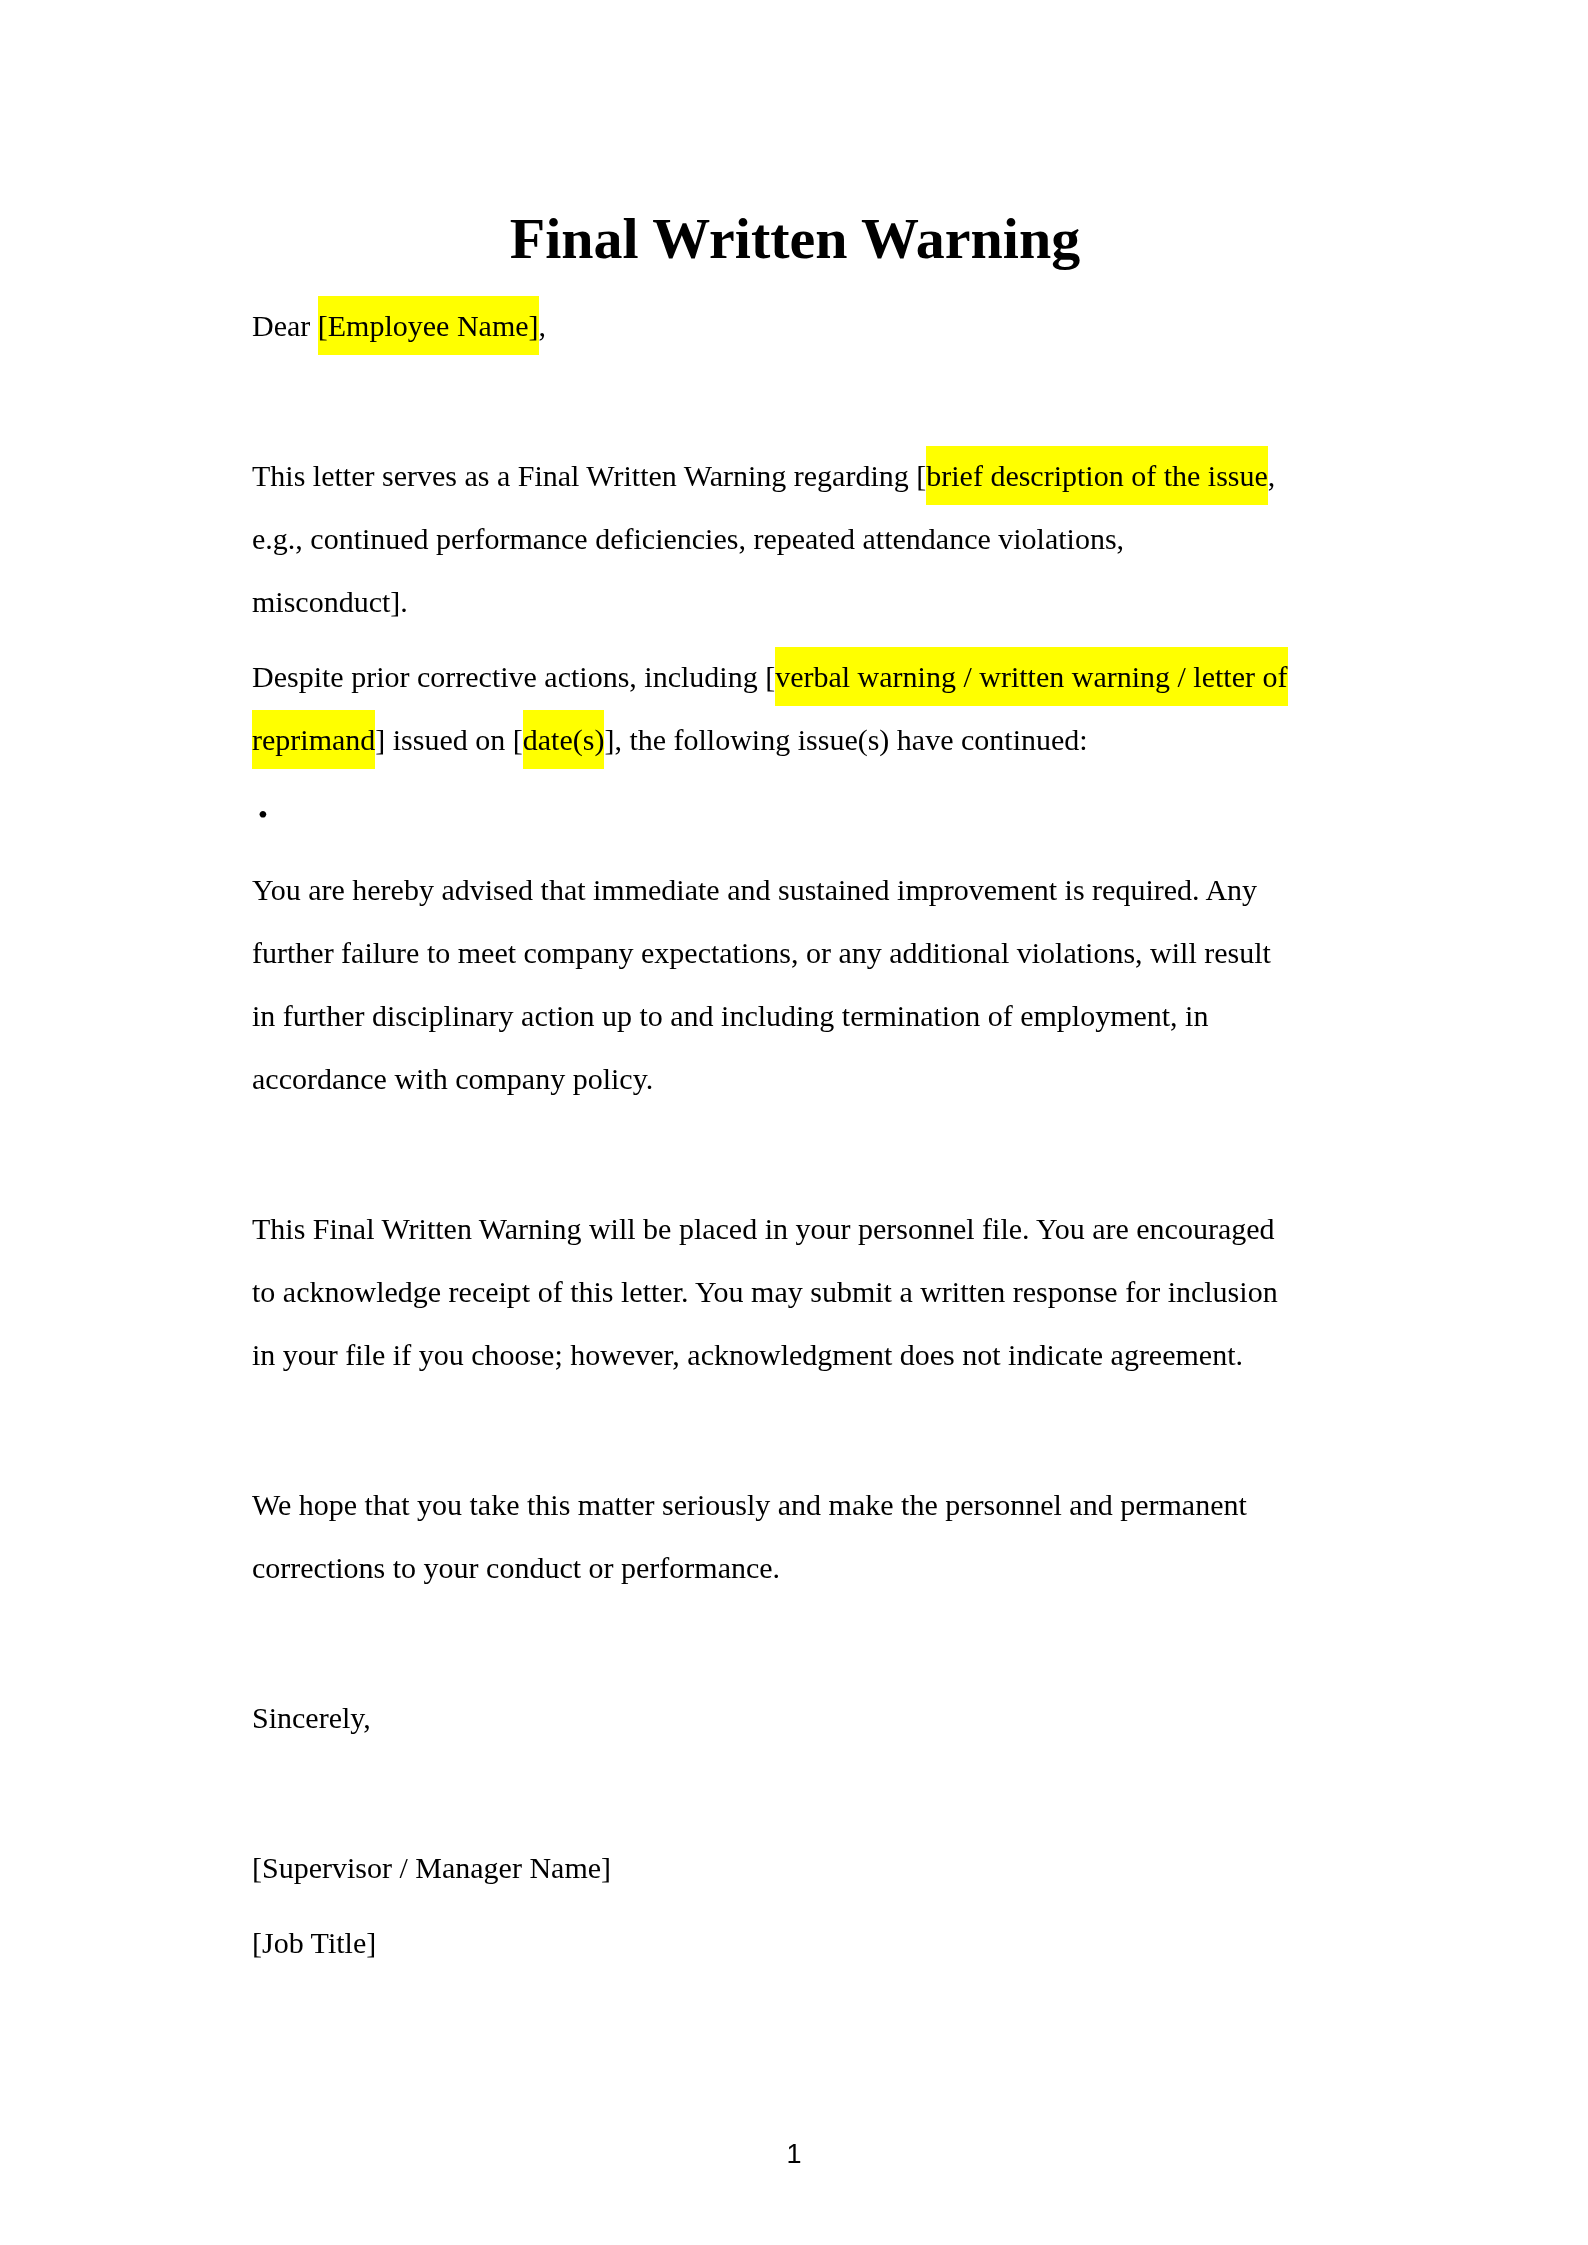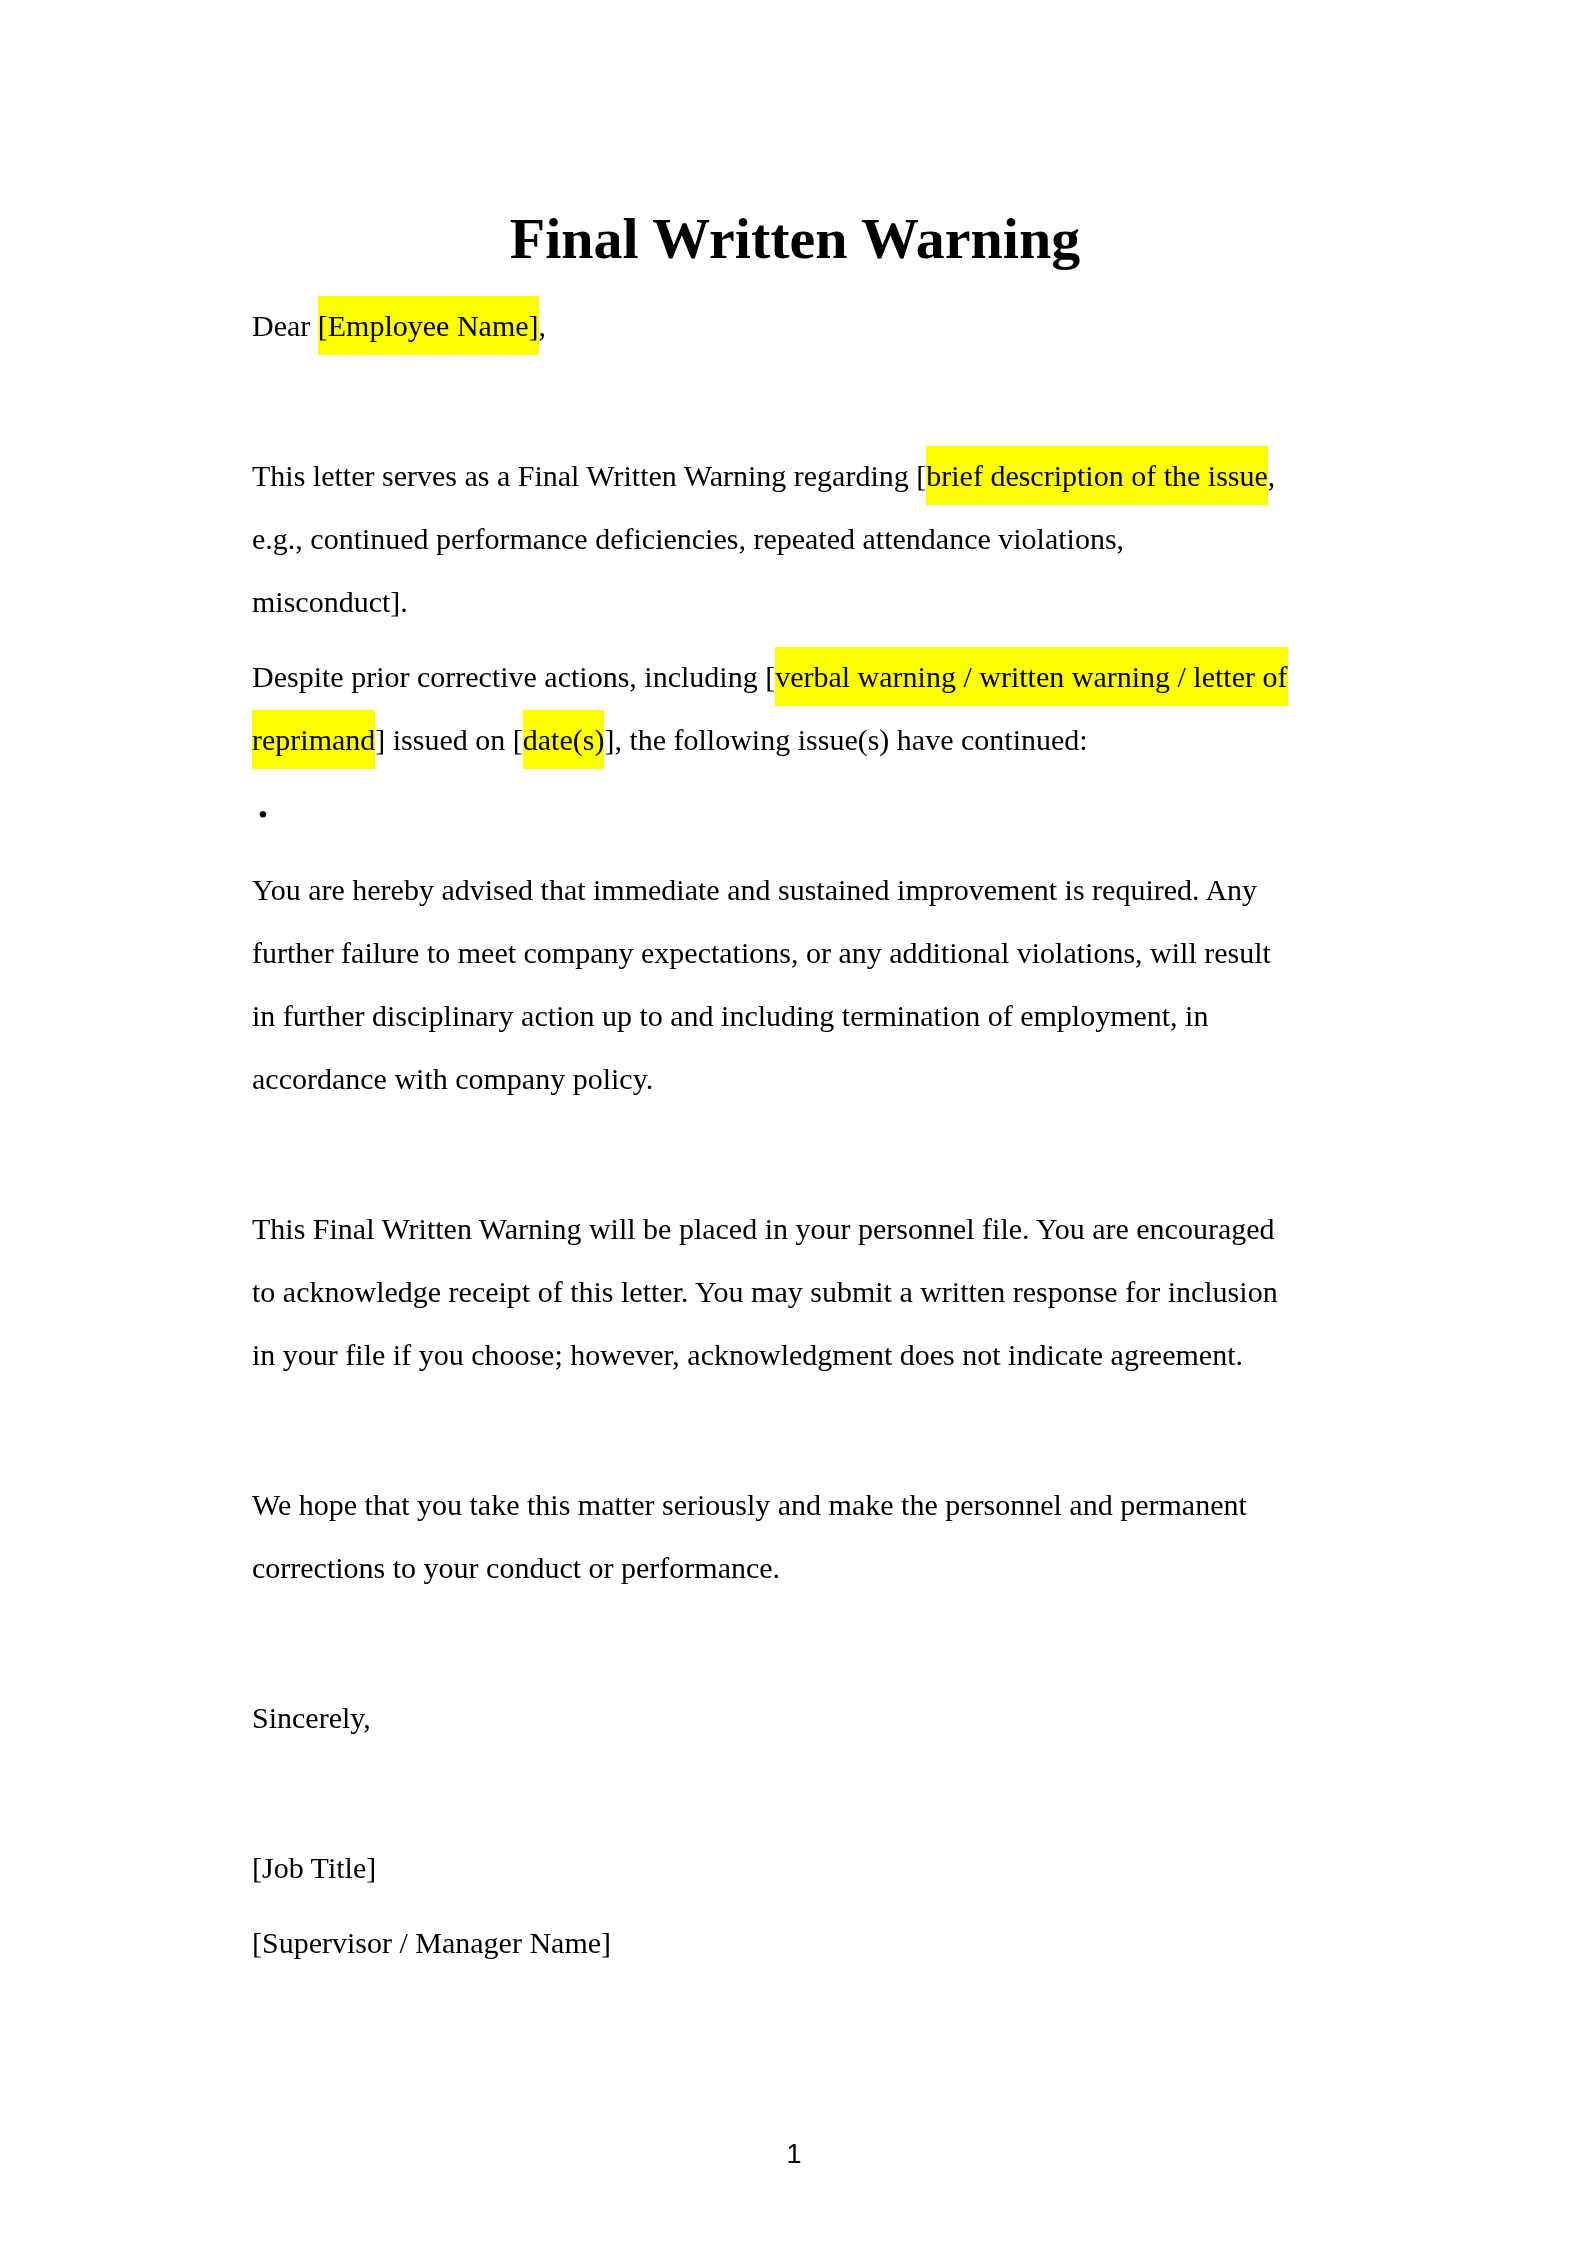--- a/index.html
+++ b/index.html
@@ -82,18 +82,18 @@
         <div class="blank"></div>
         <div class="p"><span>This Final Written Warning will be placed in your personnel file. You are encouraged
 to acknowledge receipt of this letter. You may submit a written response for inclusion
 in your file if you choose; however, acknowledgment does not indicate agreement.</span></div>
         <div class="blank"></div>
         <div class="p"><span>We hope that you take this matter seriously and make the personnel and permanent
 corrections to your conduct or performance.</span></div>
         <div class="blank"></div>
         <div class="p"><span>Sincerely,</span></div>
         <div class="blank"></div>
+        <div class="p"><span>[Supervisor / Manager Name]</span></div>
         <div class="p"><span>[Job Title]</span></div>
-        <div class="p"><span>[Supervisor / Manager Name]</span></div>
       </div>
   </div>
   <div class="footer">1</div>
 </div>
 
 </body></html>

